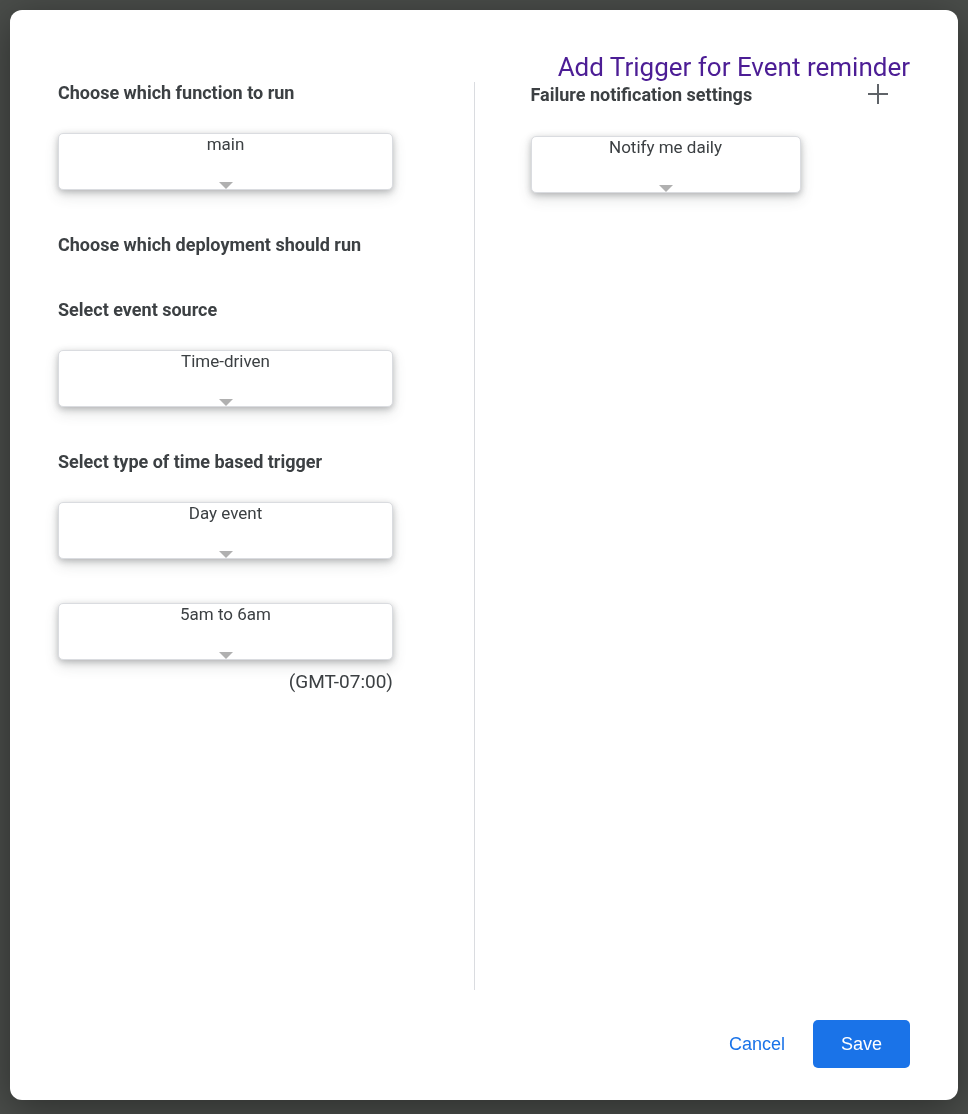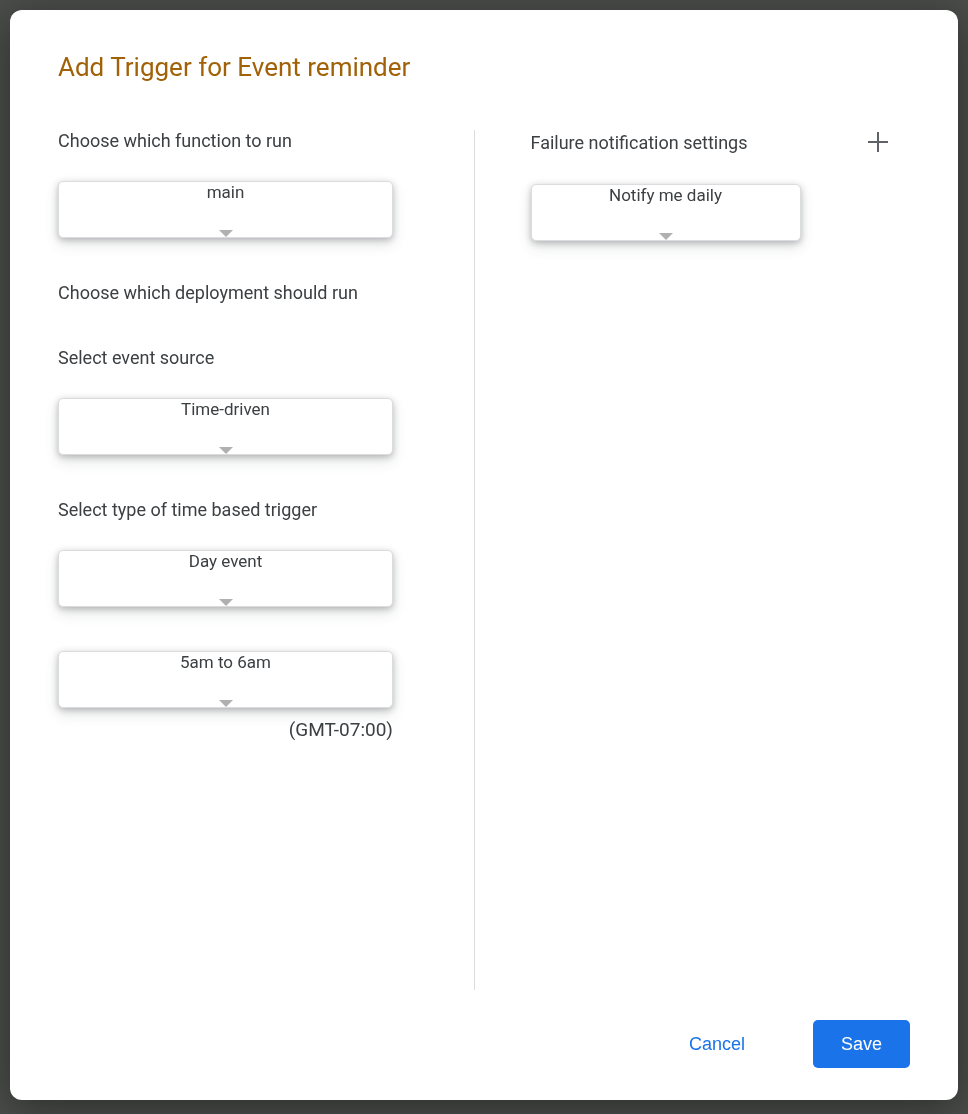--- a/index.html
+++ b/index.html
@@ -22,22 +22,22 @@
     box-shadow: 0 8px 40px rgba(0,0,0,0.4);
     padding: 42px 48px 32px 48px;
     display: flex;
     flex-direction: column;
     height: 1090px;
     position: relative;
   }
   .dialog-title {
     font-size: 26px;
     font-weight: 400;
-    color: #a16207;
-    margin-bottom: 48px;
+    color: #4c1d95;
+    text-align: right;
   }
   .columns {
     display: flex;
     flex: 1;
   }
   .col {
     flex: 1;
     padding-right: 30px;
   }
   .col-left {
@@ -47,21 +47,21 @@
   .col-right {
     padding-left: 56px;
     padding-right: 20px;
   }
   .field-block {
     margin-bottom: 44px;
   }
   .field-label {
     font-size: 18px;
     color: #3c4043;
-    font-weight: 400;
+    font-weight: 700;
     margin-bottom: 30px;
     display: block;
   }
   .label-row {
     display: flex;
     align-items: center;
     justify-content: space-between;
     margin-bottom: 30px;
   }
   .label-row .field-label { margin-bottom: 0; }
@@ -113,21 +113,20 @@
   .plus-icon::before {
     left: 11px; top: 2px; width: 2px; height: 20px;
   }
   .plus-icon::after {
     top: 11px; left: 2px; height: 2px; width: 20px;
   }
   .actions {
     display: flex;
     justify-content: flex-end;
     align-items: center;
-    gap: 40px;
     padding-top: 30px;
   }
   .btn {
     height: 48px;
     border-radius: 5px;
     font-size: 18px;
     font-weight: 500;
     cursor: pointer;
     border: none;
     padding: 0 28px;

